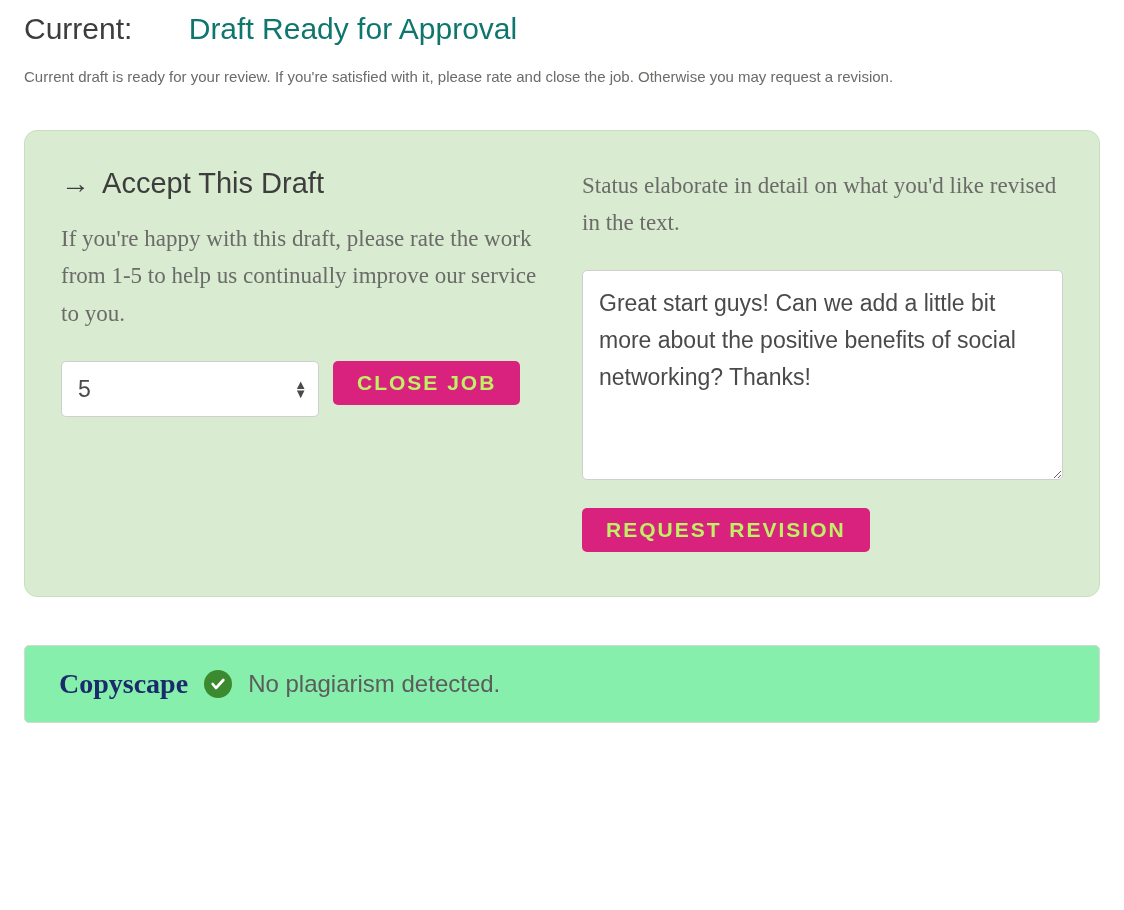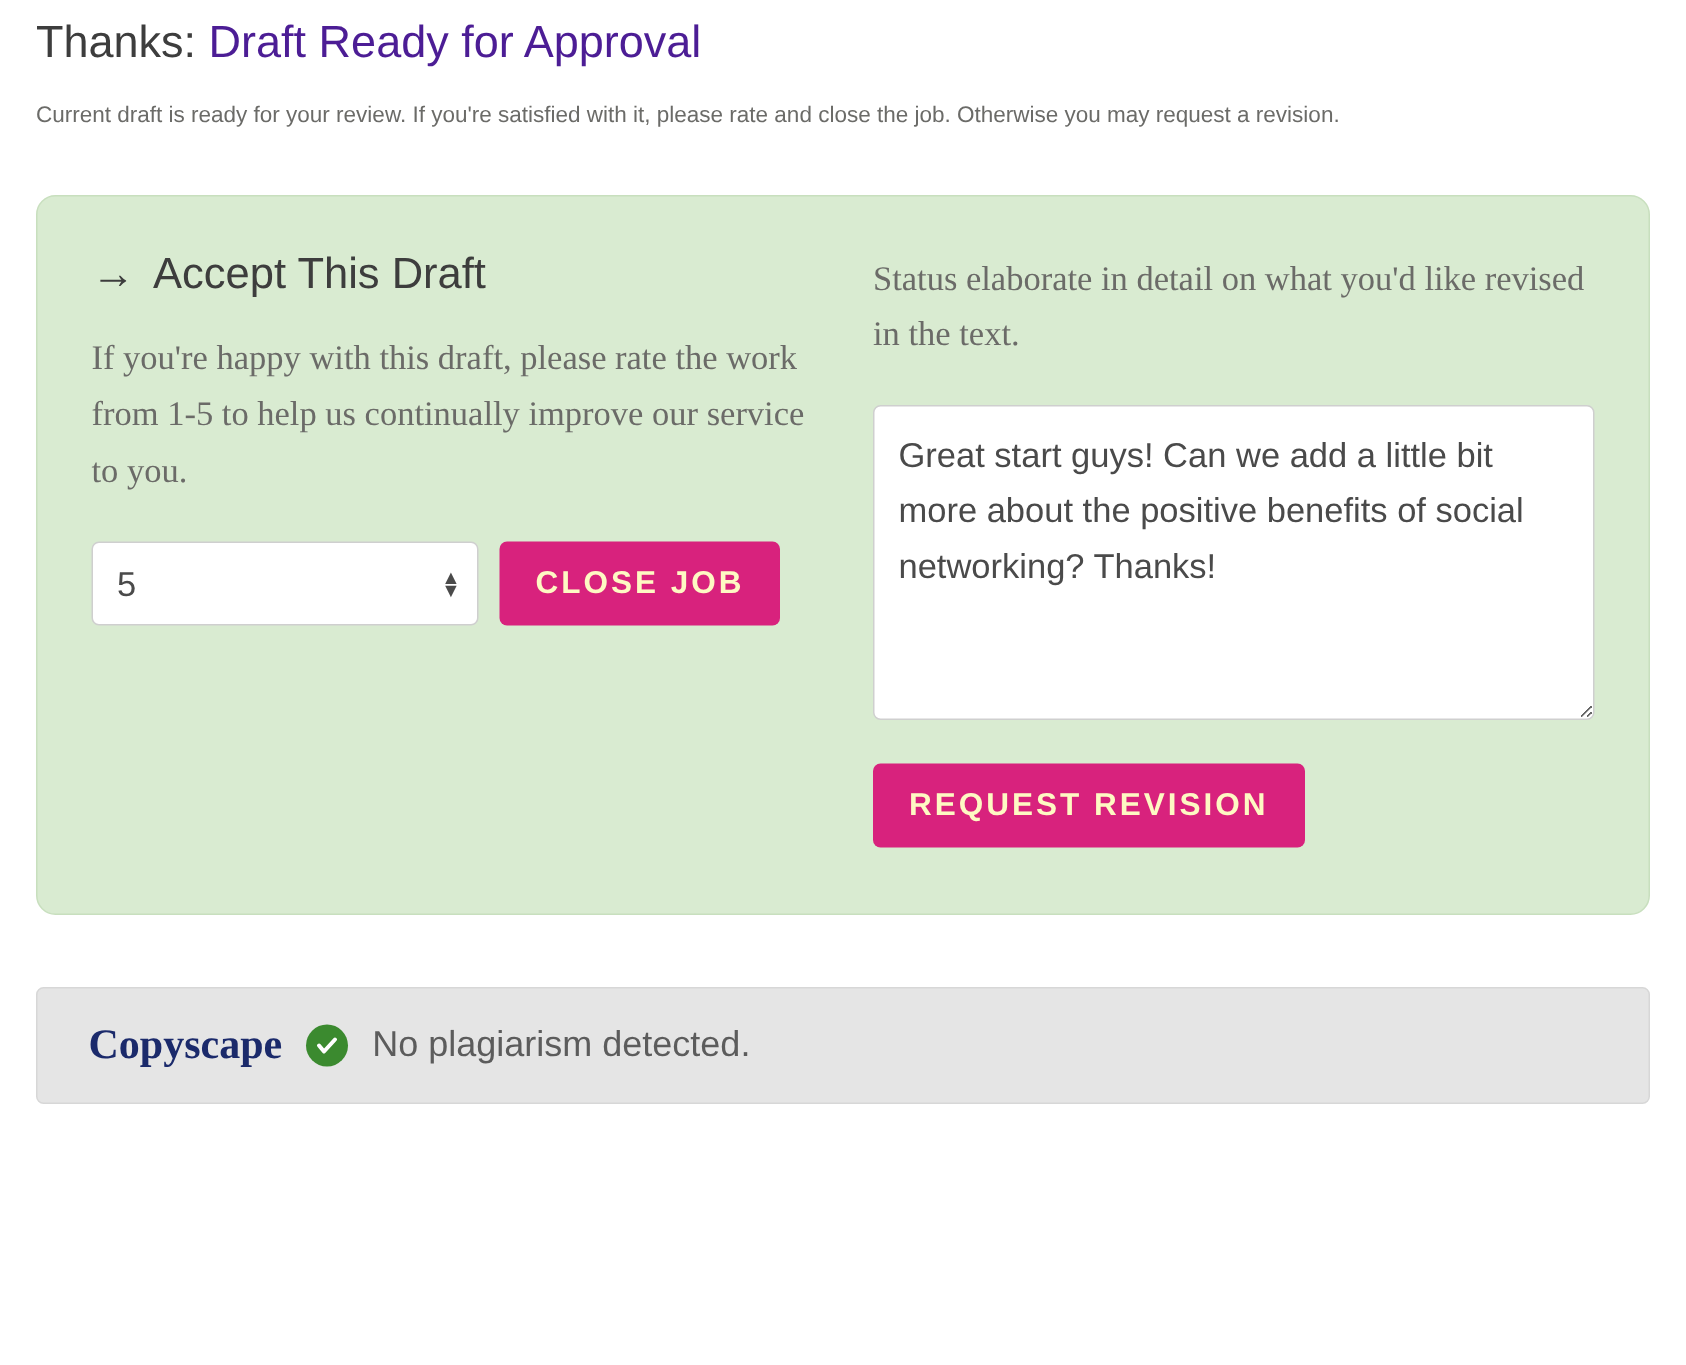--- a/index.html
+++ b/index.html
@@ -39,21 +39,22 @@
       font-weight: 400;
       color: #9c9c9c;
     }
     .status-line {
       font-size: 30px;
       font-weight: 400;
       color: #3d3d3d;
       margin-bottom: 18px;
     }
     .status-value {
-      color: #4c1d95;
+      color: #0f766e;
+      margin-left: 48px;
     }
     .status-desc {
       font-size: 15px;
       line-height: 1.7;
       color: #6b6b68;
     }
     .action-panel {
       display: flex;
       gap: 40px;
       background: #d9ebd1;
@@ -112,24 +113,24 @@
       font-size: 13px;
       line-height: 9px;
       color: #4a4a4a;
       display: flex;
       flex-direction: column;
     }
     .btn {
       display: inline-flex;
       align-items: center;
       justify-content: center;
-      height: 56px;
+      height: 44px;
       padding: 0 24px;
       background: #d8227d;
-      color: #fef9c3;
+      color: #bef264;
       font-size: 21px;
       font-weight: 700;
       letter-spacing: 2px;
       border: none;
       border-radius: 5px;
       cursor: pointer;
     }
     .revision-textarea {
       width: 100%;
       height: 210px;
@@ -140,21 +141,21 @@
       padding: 14px 16px;
       border: 1px solid #cfcfcf;
       border-radius: 5px;
       background: #ffffff;
       resize: both;
       margin-bottom: 24px;
     }
     .copyscape-bar {
       border: 1px solid #d7d7d7;
       border-radius: 5px;
-      background: #e5e5e5;
+      background: #86efac;
       padding: 22px 34px;
       display: flex;
       align-items: center;
       gap: 16px;
     }
     .copyscape-logo {
       font-family: Georgia, "Times New Roman", serif;
       font-weight: 700;
       font-size: 28px;
       color: #1b2a6b;
@@ -177,21 +178,21 @@
       font-size: 24px;
       color: #5c5c5c;
     }
   </style>
 </head>
 <body>
 
 <div class="header-row">
   <div class="header-right">
     <div class="status-line">
-      <span>Thanks: </span><span class="status-value">Draft Ready for Approval</span>
+      <span>Current: </span><span class="status-value">Draft Ready for Approval</span>
     </div>
     <p class="status-desc">Current draft is ready for your review. If you're satisfied with it, please rate and close the job. Otherwise you may request a revision.</p>
   </div>
 </div>
 
 <div class="action-panel">
   <div class="action-col">
     <h2 class="action-heading">
       <span class="arrow-glyph">→ </span><span>Accept This Draft</span>
     </h2>

